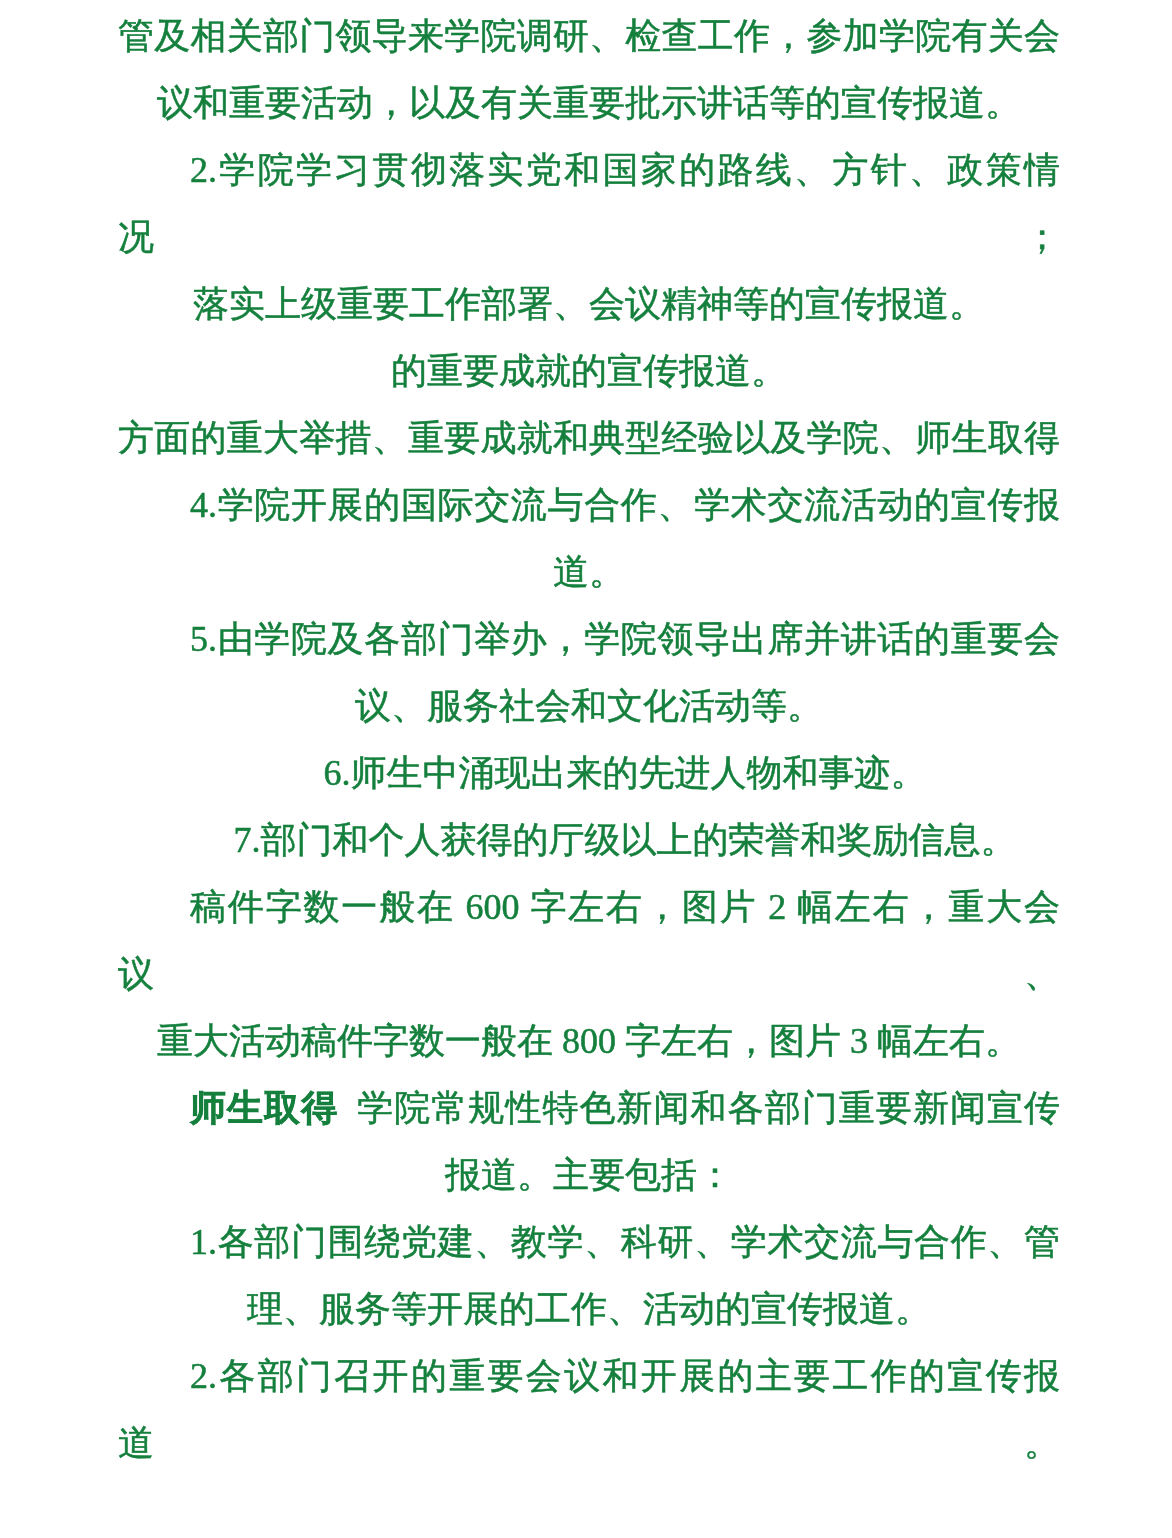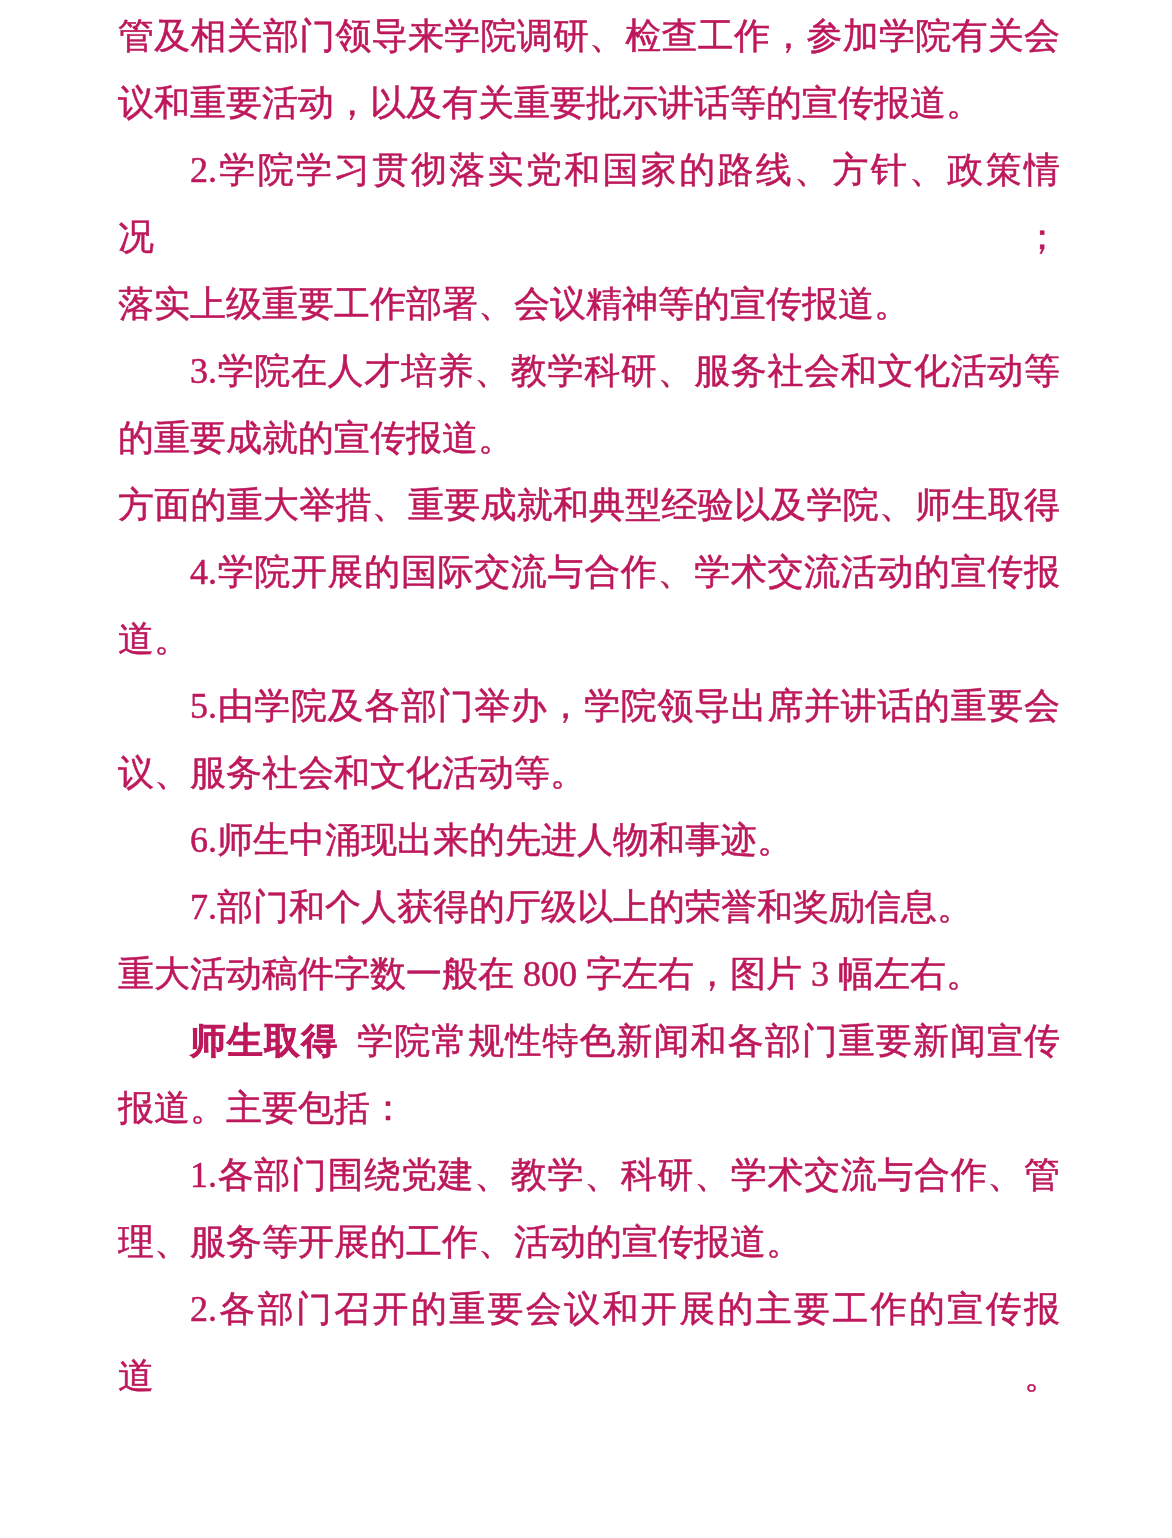--- a/index.html
+++ b/index.html
@@ -17,51 +17,51 @@
     width: 1172px;
     height: 1538px;
     padding: 3px 112px 0 118px;
     font-family: "Liberation Serif", serif;
     font-size: 36px;
     line-height: 67px;
     color: #000000;
     -webkit-text-stroke: 0.5px currentColor;
   }
   .line {
-    text-align: left;
+    text-align: center;
     white-space: normal;
   }
   .line.indent {
     text-indent: 72px;
     font-family: Liberation Serif, serif;
   }
   .line.justify {
     text-align: justify;
     text-align-last: justify;
   }
   .seg.bold {
     font-weight: bold;
   }
 </style>
 </head>
 <body>
 
-<div class="page" style="background: rgb(255, 255, 255); color: #be185d;">
+<div class="page" style="background: rgb(255, 255, 255); color: #15803d;">
     <div class="line justify"><span class="seg">管及相关部门领导来学院调研、检查工作，参加学院有关会</span></div>
     <div class="line"><span class="seg">议和重要活动，以及有关重要批示讲话等的宣传报道。</span></div>
     <div class="line indent justify"><span class="seg">2.学院学习贯彻落实党和国家的路线、方针、政策情况；</span></div>
     <div class="line"><span class="seg">落实上级重要工作部署、会议精神等的宣传报道。</span></div>
-    <div class="line indent justify"><span class="seg">3.学院在人才培养、教学科研、服务社会和文化活动等</span></div>
     <div class="line"><span class="seg">的重要成就的宣传报道。</span></div>
     <div class="line justify"><span class="seg">方面的重大举措、重要成就和典型经验以及学院、师生取得</span></div>
     <div class="line indent justify"><span class="seg">4.学院开展的国际交流与合作、学术交流活动的宣传报</span></div>
     <div class="line"><span class="seg">道。</span></div>
     <div class="line indent justify"><span class="seg">5.由学院及各部门举办，学院领导出席并讲话的重要会</span></div>
     <div class="line"><span class="seg">议、服务社会和文化活动等。</span></div>
     <div class="line indent"><span class="seg">6.师生中涌现出来的先进人物和事迹。</span></div>
     <div class="line indent"><span class="seg">7.部门和个人获得的厅级以上的荣誉和奖励信息。</span></div>
+    <div class="line indent justify"><span class="seg">稿件字数一般在 600 字左右，图片 2 幅左右，重大会议、</span></div>
     <div class="line"><span class="seg">重大活动稿件字数一般在 800 字左右，图片 3 幅左右。</span></div>
     <div class="line indent justify"><span class="seg bold">师生取得</span><span class="seg"> 学院常规性特色新闻和各部门重要新闻宣传</span></div>
     <div class="line"><span class="seg">报道。主要包括：</span></div>
     <div class="line indent justify"><span class="seg">1.各部门围绕党建、教学、科研、学术交流与合作、管</span></div>
     <div class="line"><span class="seg">理、服务等开展的工作、活动的宣传报道。</span></div>
     <div class="line indent justify"><span class="seg">2.各部门召开的重要会议和开展的主要工作的宣传报道。</span></div>
   </div>
 
 </body></html>

